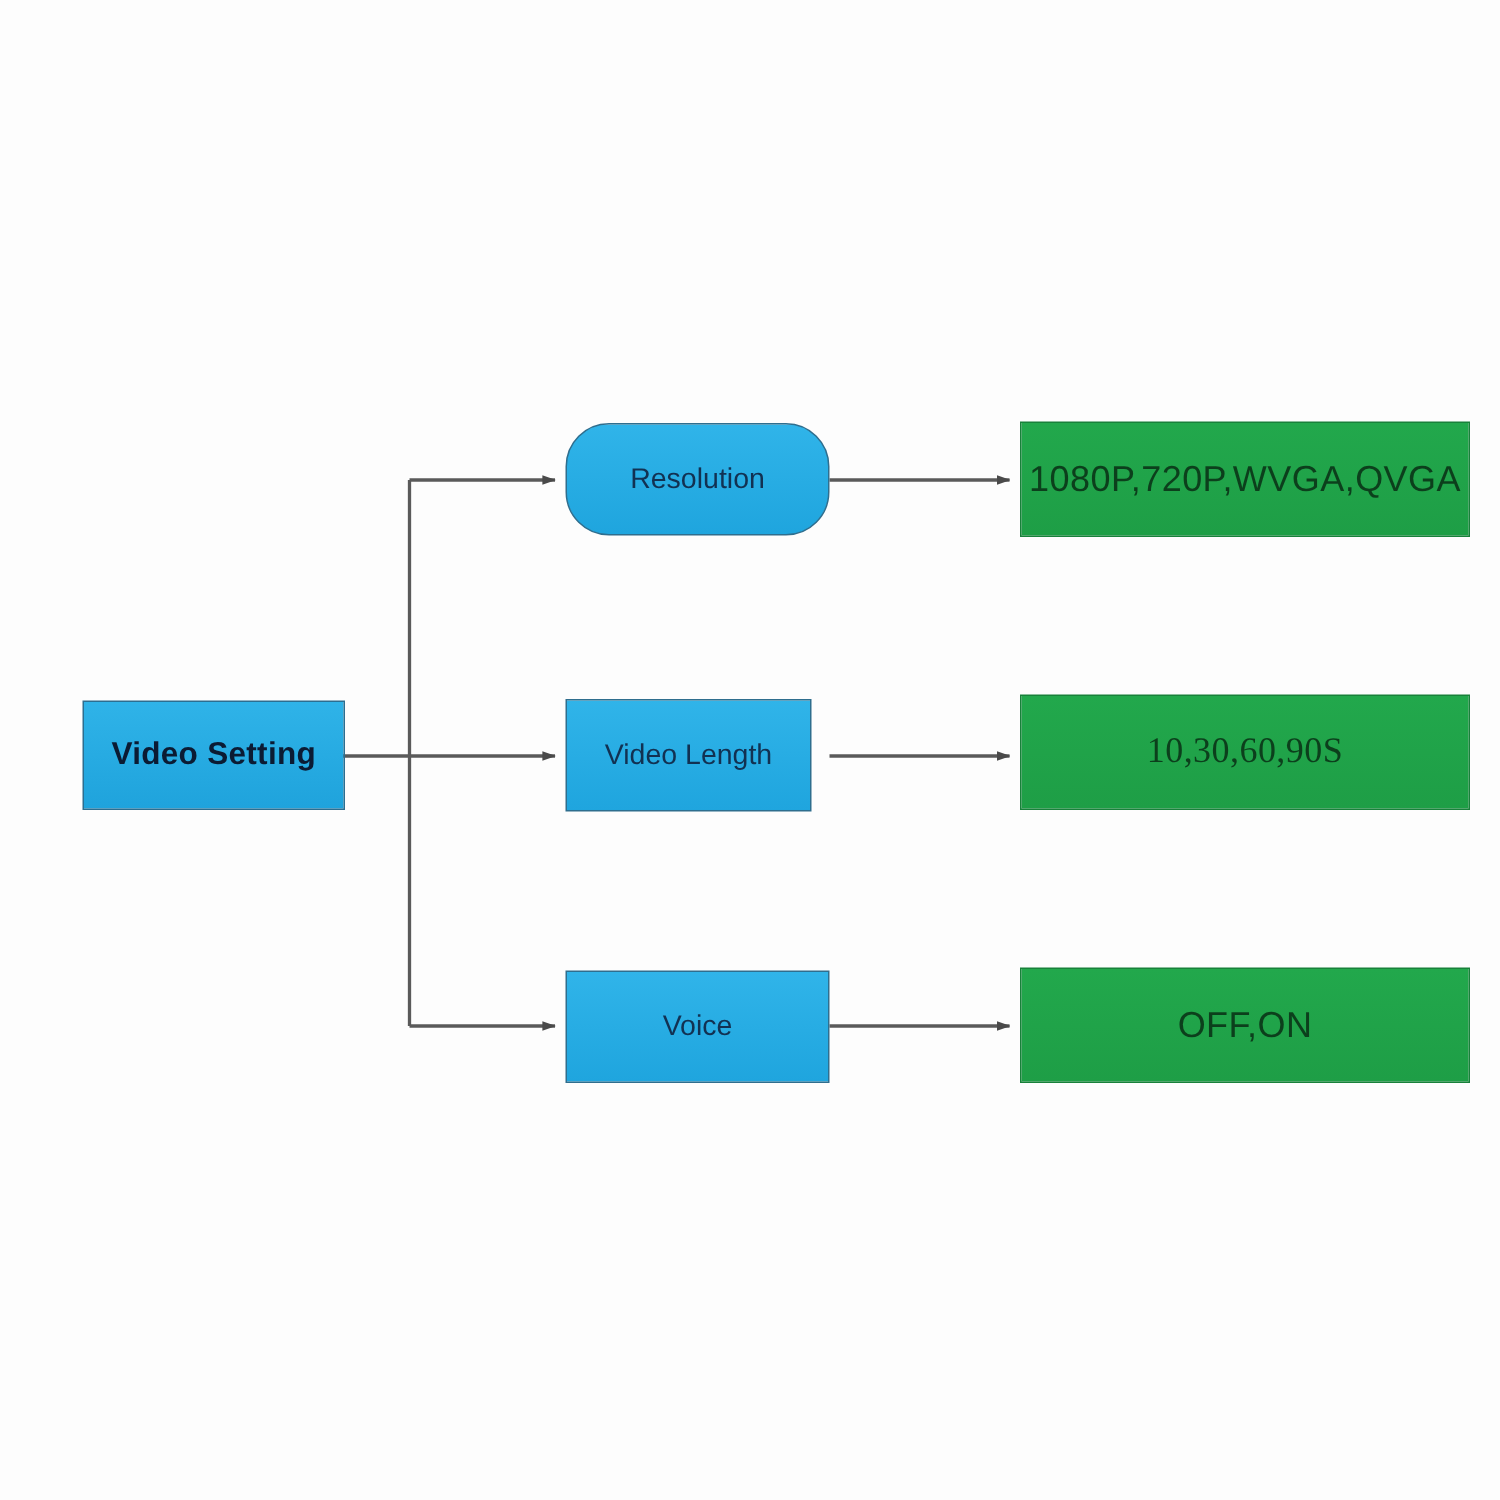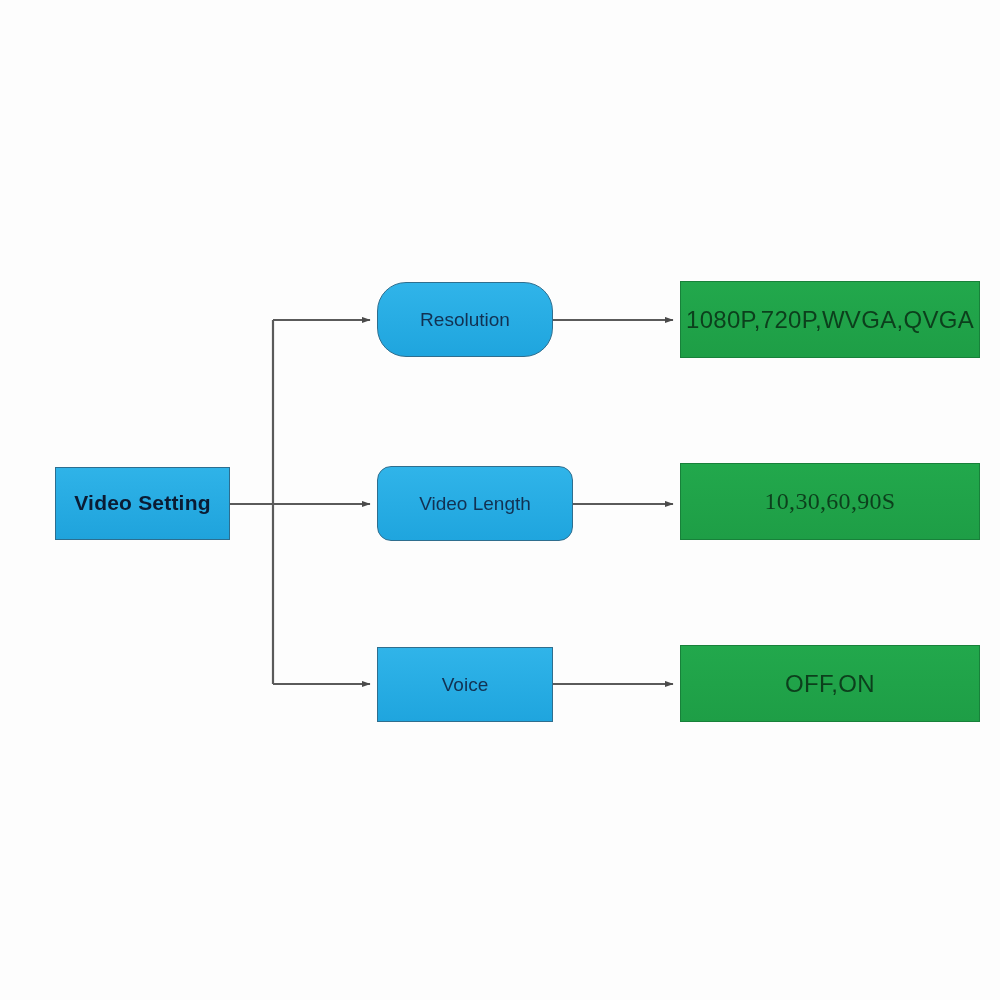--- a/index.html
+++ b/index.html
@@ -89,21 +89,21 @@
     <span>Video Setting</span>
   </div>
 
   <div class="node node-opt" style="left: 377px; top: 282px; width: 176px; height: 75px; border-radius: 29px;">
     <span>Resolution</span>
   </div>
   <div class="node node-val" style="left: 680px; top: 281px; width: 300px; height: 77px;">
     <span>1080P,720P,WVGA,QVGA</span>
   </div>
 
-  <div class="node node-opt" style="left: 377px; top: 466px; width: 196px; height: 75px; border-radius: 14px;">
+  <div class="node node-opt" style="left: 377px; top: 466px; width: 164px; height: 75px;">
     <span>Video Length</span>
   </div>
   <div class="node node-val" style="left: 680px; top: 463px; width: 300px; height: 77px; font-family: Liberation Serif, serif;">
     <span>10,30,60,90S</span>
   </div>
 
   <div class="node node-val" style="left: 680px; top: 645px; width: 300px; height: 77px;">
     <span>OFF,ON</span>
   </div>
   <div class="node node-opt" style="left: 377px; top: 647px; width: 176px; height: 75px;">

